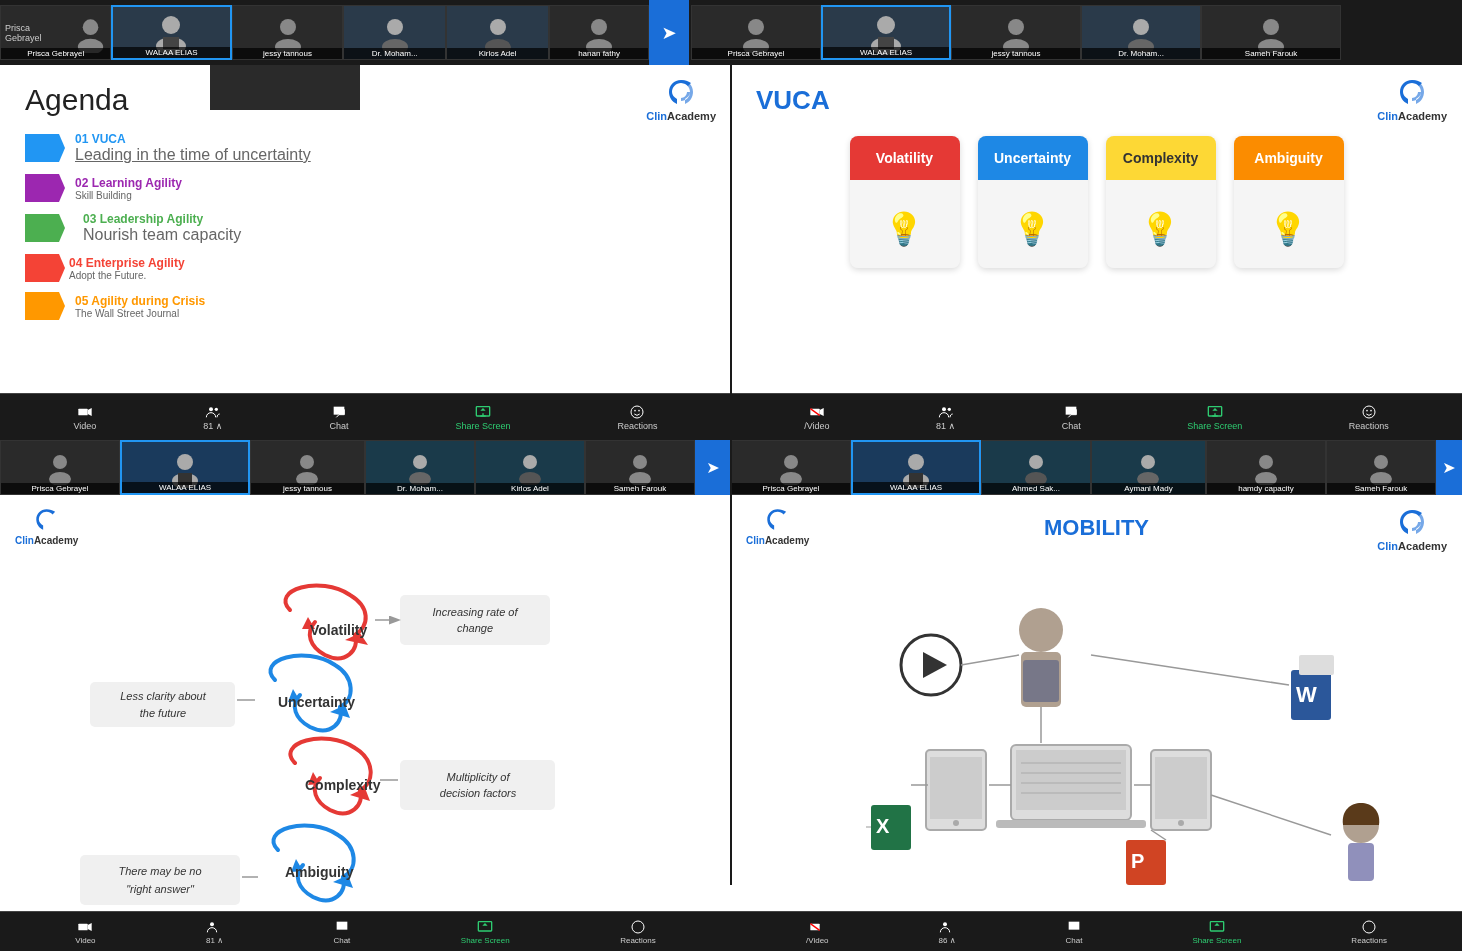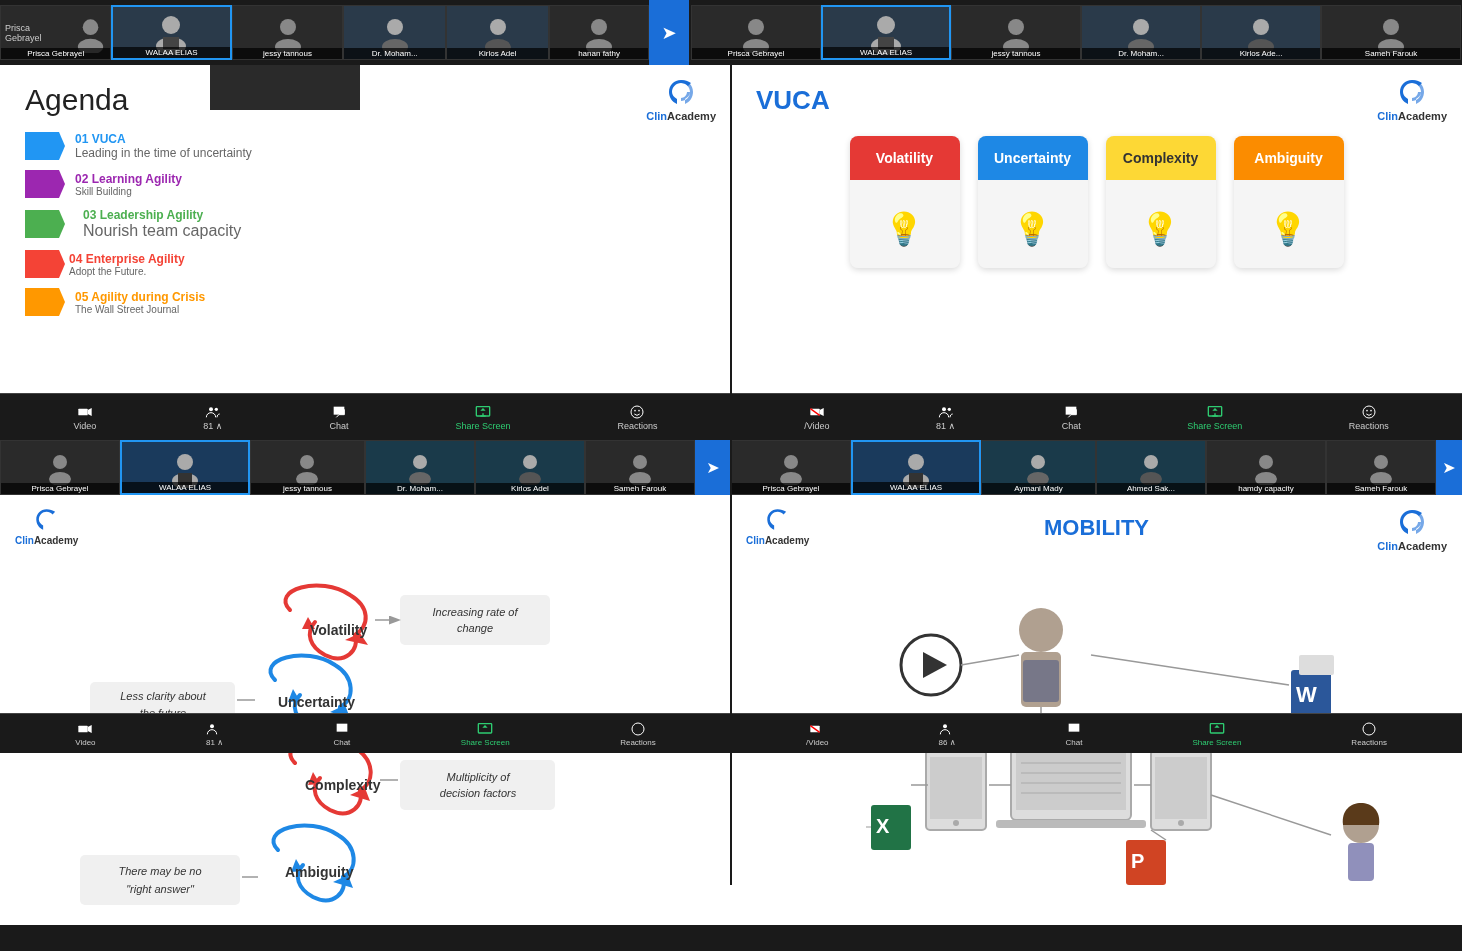--- a/index.html
+++ b/index.html
@@ -112,52 +112,43 @@
     </div>
     <div class="p-thumb" style="width:120px;">
       <div style="width:100%;height:100%;background:#2a3a4a;display:flex;align-items:center;justify-content:center;">
         <svg width="40" height="40">
             <circle cx="20" cy="14" r="8" fill="#aaa"></circle>
             <ellipse cx="20" cy="34" rx="13" ry="8" fill="#666"></ellipse>
           </svg>
       </div>
       <div class="p-name">Dr. Moham...</div>
     </div>
-    <div class="p-thumb" style="width:120px;">
-      <div style="width:100%;height:100%;background:#2a3a4a;display:flex;align-items:center;justify-content:center;">
-        <svg width="40" height="40">
-            <circle cx="20" cy="14" r="8" fill="#aaa"></circle>
-            <ellipse cx="20" cy="34" rx="13" ry="8" fill="#555"></ellipse>
-          </svg>
-      </div>
-      <div class="p-name">Kirlos Ade...</div>
-    </div>
     <div class="p-thumb" style="width:140px;">
       <svg width="40" height="40">
           <circle cx="20" cy="14" r="8" fill="#888"></circle>
           <ellipse cx="20" cy="34" rx="13" ry="8" fill="#888"></ellipse>
         </svg>
       <div class="p-name">Sameh Farouk</div>
     </div>
   </div>
 </div>
 
-<div style="position:absolute;top:65px;left:0;width:1462px;height:688px;">
+<div style="position:absolute;top:65px;left:0;width:1462px;height:886px;">
 
   <div style="position:absolute;top:0;left:0;width:731px;height:328px;background:#fff;">
     <div class="agenda-slide" style="height:328px;padding:18px 25px;">
       <div style="font-size:30px;font-weight:300;color:#222;margin-bottom:15px;">Agenda</div>
 
       <div style="display:flex;flex-direction:column;gap:10px;">
 
         <div style="display:flex;align-items:center;gap:10px;">
           <div style="width:40px;height:28px;background:#2196F3;clip-path:polygon(0 0,85% 0,100% 50%,85% 100%,0 100%);flex-shrink:0;"></div>
           <div>
             <div style="font-size:12px;font-weight:bold;color:#2196F3;">01 VUCA</div>
-            <div style="font-size:12px;color:#666;">Leading in the time of uncertainty</div>
+            <div style="font-size:16px;color:#666;text-decoration:underline;">Leading in the time of uncertainty</div>
           </div>
         </div>
 
         <div style="display:flex;align-items:center;gap:10px;">
           <div style="width:40px;height:28px;background:#9C27B0;clip-path:polygon(0 0,85% 0,100% 50%,85% 100%,0 100%);flex-shrink:0;"></div>
           <div>
             <div style="font-size:12px;font-weight:bold;color:#9C27B0;">02 Learning Agility</div>
             <div style="font-size:10px;color:#666;">Skill Building</div>
           </div>
         </div>
@@ -395,37 +386,37 @@
       <div class="p-name">Prisca Gebrayel</div>
     </div>
     <div class="p-thumb p-thumb-active-border" style="min-width:130px;background:#1a3a5c;">
       <svg width="40" height="40">
           <circle cx="20" cy="14" r="8" fill="#aaa"></circle>
           <ellipse cx="20" cy="33" rx="13" ry="8" fill="#aaa"></ellipse>
           <rect x="13" y="25" width="14" height="12" fill="#333"></rect>
         </svg>
       <div class="p-name">WALAA ELIAS</div>
     </div>
+    <div class="p-thumb" style="min-width:110px;">
+      <div style="width:100%;height:100%;background:#1a3a4a;display:flex;align-items:center;justify-content:center;">
+        <svg width="35" height="35">
+            <circle cx="17" cy="12" r="7" fill="#aaa"></circle>
+            <ellipse cx="17" cy="29" rx="11" ry="7" fill="#555"></ellipse>
+          </svg>
+      </div>
+      <div class="p-name">Ahmed Sak...</div>
+    </div>
     <div class="p-thumb" style="min-width:115px;">
       <div style="width:100%;height:100%;background:#1a3a4a;display:flex;align-items:center;justify-content:center;">
         <svg width="35" height="35">
             <circle cx="17" cy="12" r="7" fill="#aaa"></circle>
             <ellipse cx="17" cy="29" rx="11" ry="7" fill="#666"></ellipse>
           </svg>
       </div>
       <div class="p-name">Aymani Mady</div>
-    </div>
-    <div class="p-thumb" style="min-width:110px;">
-      <div style="width:100%;height:100%;background:#1a3a4a;display:flex;align-items:center;justify-content:center;">
-        <svg width="35" height="35">
-            <circle cx="17" cy="12" r="7" fill="#aaa"></circle>
-            <ellipse cx="17" cy="29" rx="11" ry="7" fill="#555"></ellipse>
-          </svg>
-      </div>
-      <div class="p-name">Ahmed Sak...</div>
     </div>
     <div class="p-thumb" style="min-width:120px;">
       <svg width="35" height="35">
           <circle cx="17" cy="12" r="7" fill="#888"></circle>
           <ellipse cx="17" cy="29" rx="11" ry="7" fill="#888"></ellipse>
         </svg>
       <div class="p-name">hamdy capacity</div>
     </div>
     <div class="p-thumb" style="min-width:110px;">
       <svg width="35" height="35">

